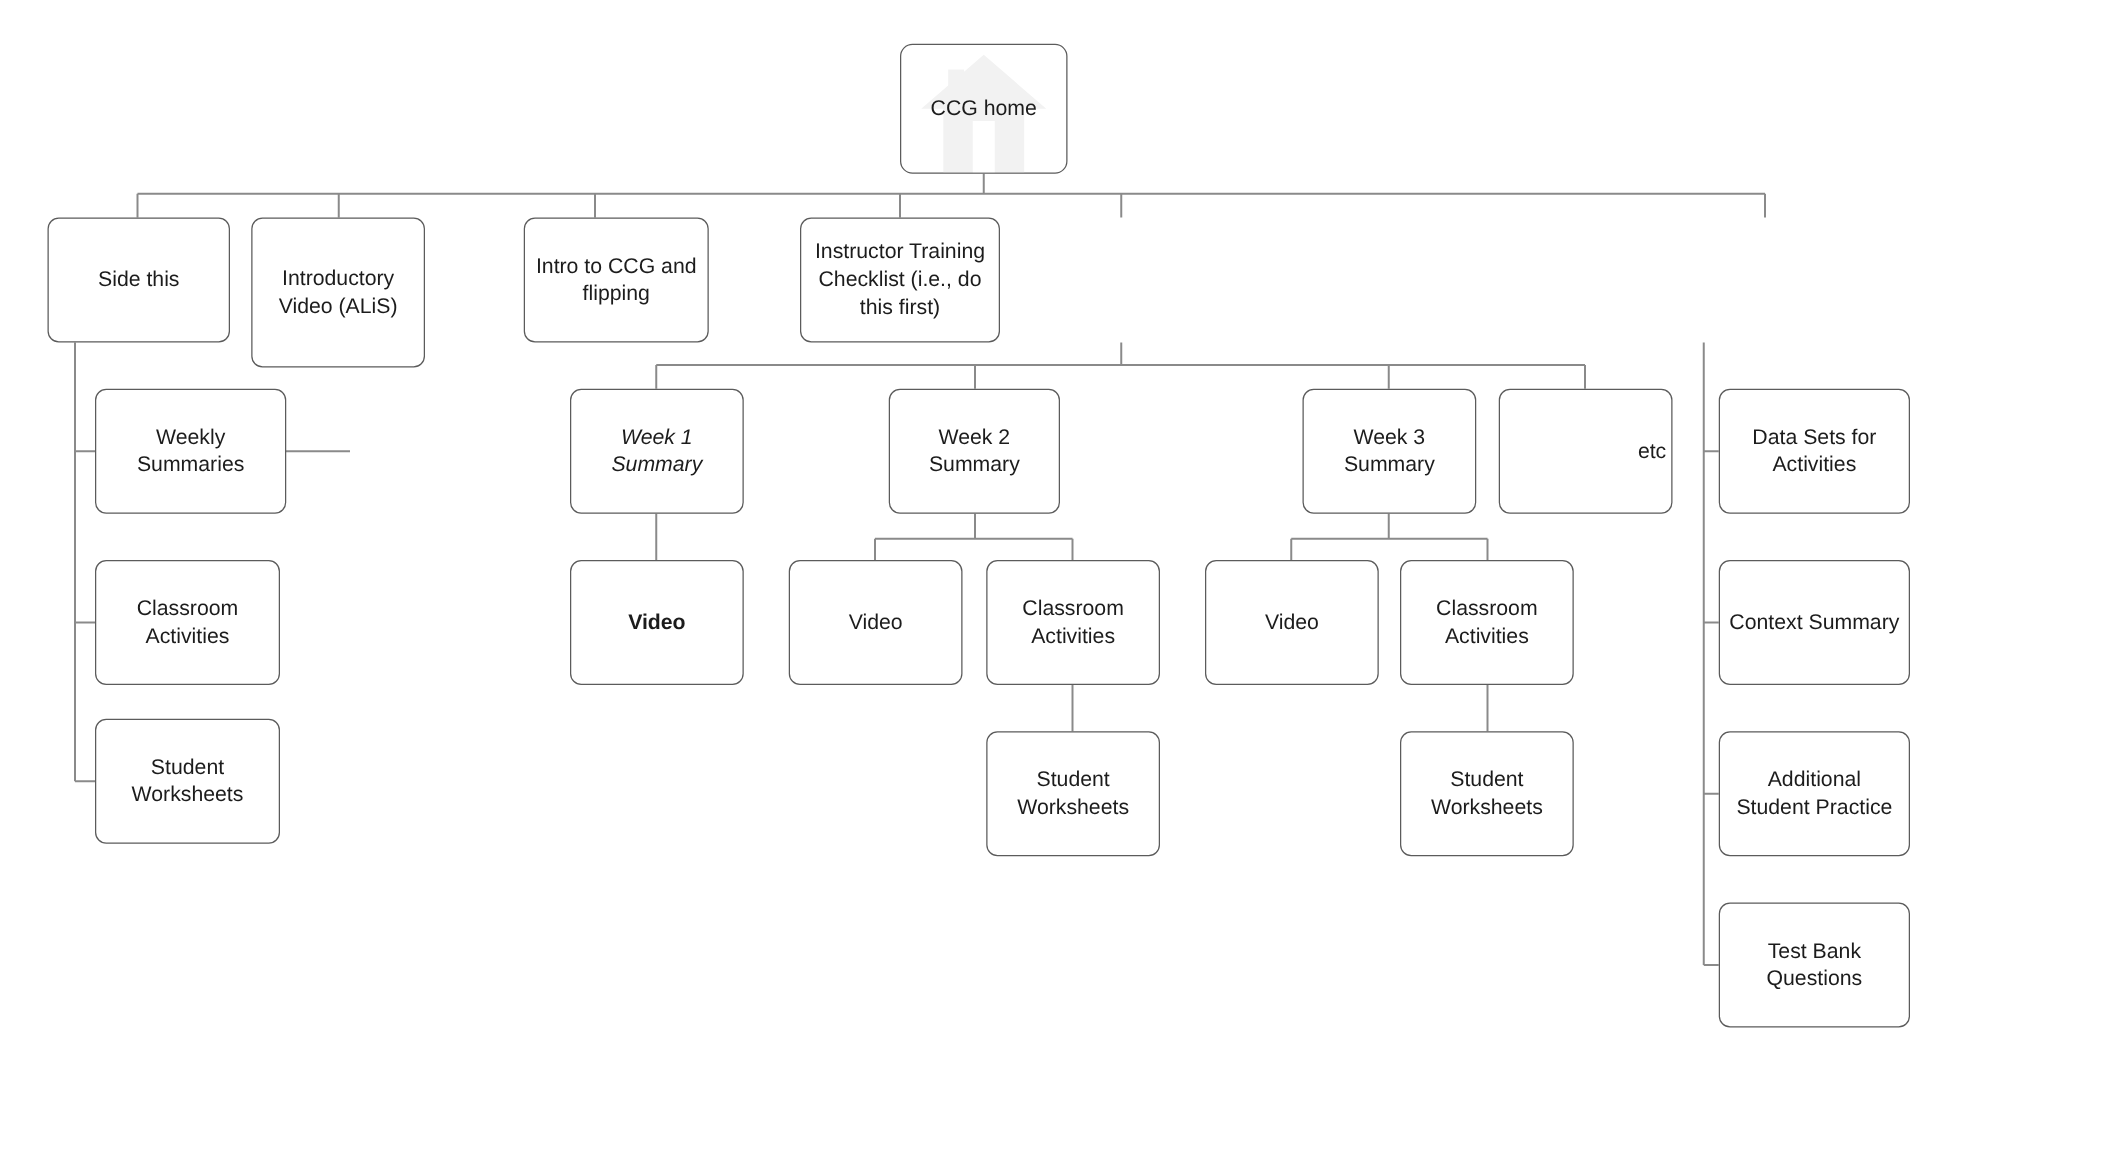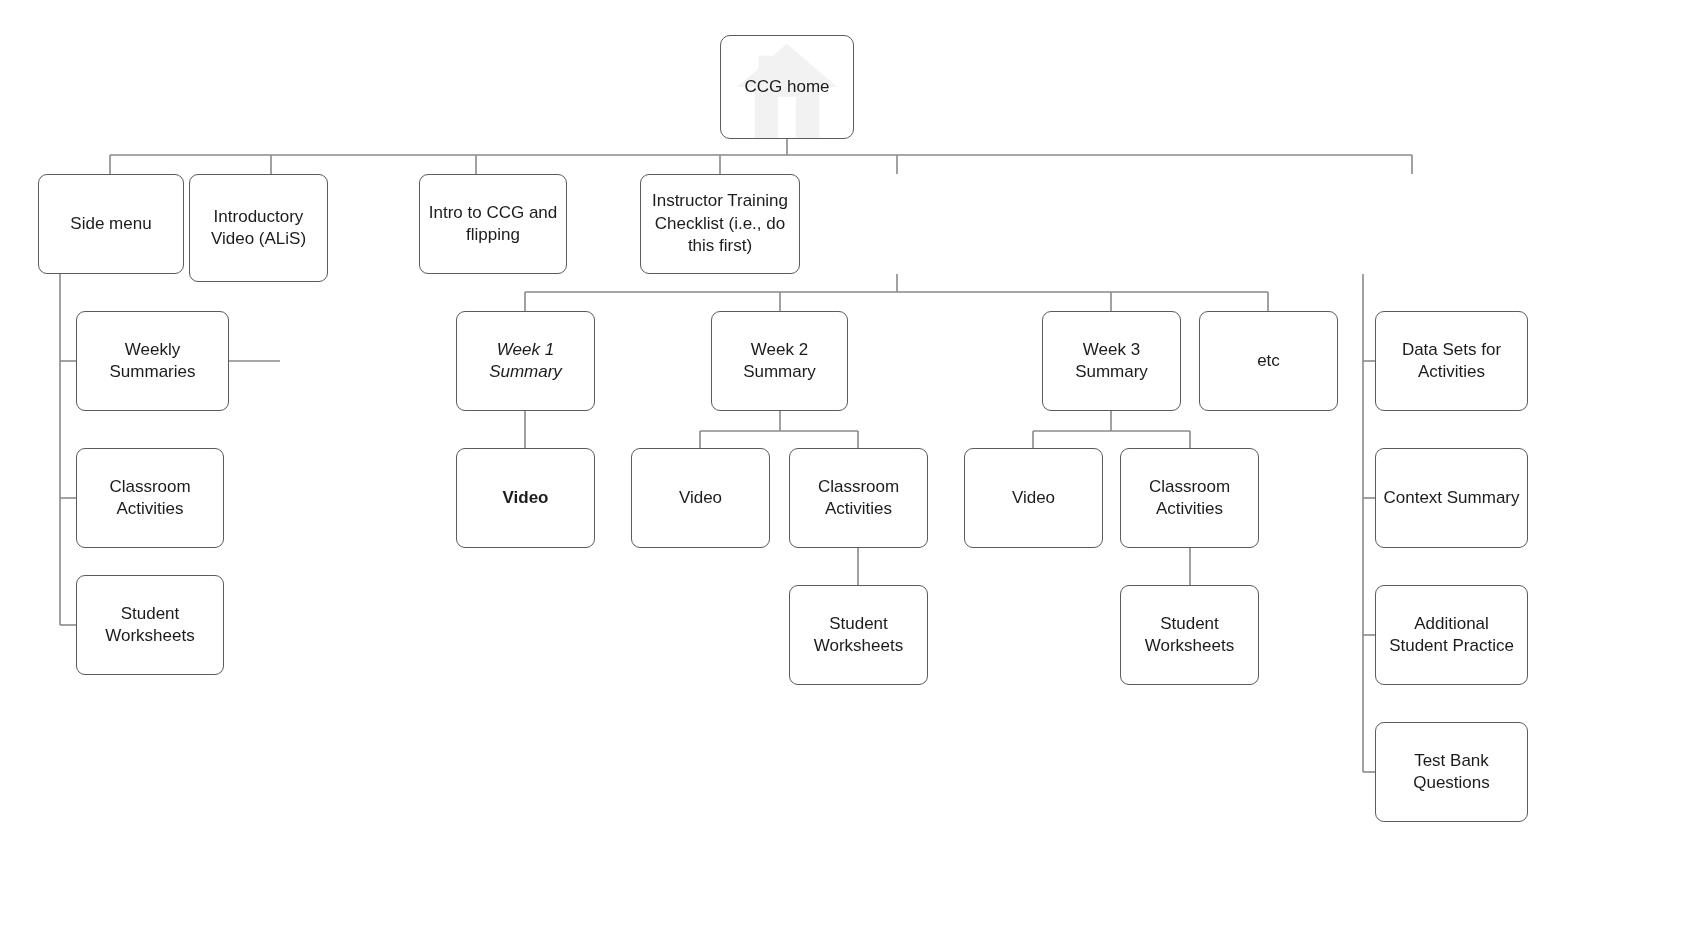--- a/index.html
+++ b/index.html
@@ -129,23 +129,23 @@
           <polygon points="67,8 118,52 100,52 100,104 34,104 34,52 16,52" fill="#f2f2f2"></polygon>
           <rect x="38" y="20" width="13" height="30" fill="#f2f2f2"></rect>
           <rect x="58" y="62" width="18" height="42" fill="#ffffff"></rect>
         </g>
       </svg>
     </div>
     <span class="label">CCG home</span>
   </div>
 
   <div class="node" style="left: 38px; top: 174px; width: 146px; height: 100px; border-color: rgb(91, 91, 91); color: rgb(28, 28, 28);">
-    <span class="label">Side menu</span>
-  </div>
-  <div class="node" style="left: 189px; top: 174px; width: 139px; height: 108px; border-color: rgb(91, 91, 91); color: rgb(28, 28, 28);">
+    <span class="label">Side this</span>
+  </div>
+  <div class="node" style="left: 201px; top: 174px; width: 139px; height: 120px; border-color: rgb(91, 91, 91); color: rgb(28, 28, 28);">
     <span class="label">Introductory
 Video (ALiS)</span>
   </div>
   <div class="node" style="left: 398px; top: 174px; width: 148px; height: 100px; border-color: rgb(91, 91, 91); color: rgb(28, 28, 28); margin-left: 21px;">
     <span class="label">Intro to CCG and
 flipping</span>
   </div>
   <div class="node" style="left: 640px; top: 174px; width: 160px; height: 100px; border-color: rgb(91, 91, 91); color: rgb(28, 28, 28);">
     <span class="label">Instructor Training
 Checklist (i.e., do
@@ -170,21 +170,21 @@
 Summary</span>
   </div>
   <div class="node" style="left: 711px; top: 311px; width: 137px; height: 100px; border-color: rgb(91, 91, 91); color: rgb(28, 28, 28);">
     <span class="label">Week 2
 Summary</span>
   </div>
   <div class="node" style="left: 1042px; top: 311px; width: 139px; height: 100px; border-color: rgb(91, 91, 91); color: rgb(28, 28, 28);">
     <span class="label">Week 3
 Summary</span>
   </div>
-  <div class="node" style="left: 1199px; top: 311px; width: 139px; height: 100px; border-color: rgb(91, 91, 91); color: rgb(28, 28, 28);">
+  <div class="node" style="left: 1199px; top: 311px; width: 139px; height: 100px; border-color: rgb(91, 91, 91); color: rgb(28, 28, 28); justify-content: flex-end;">
     <span class="label">etc</span>
   </div>
 
   <div class="node bold" style="left: 456px; top: 448px; width: 139px; height: 100px; border-color: rgb(91, 91, 91); color: rgb(28, 28, 28);">
     <span class="label">Video</span>
   </div>
 
   <div class="node" style="left: 631px; top: 448px; width: 139px; height: 100px; border-color: rgb(91, 91, 91); color: rgb(28, 28, 28);">
     <span class="label">Video</span>
   </div>

